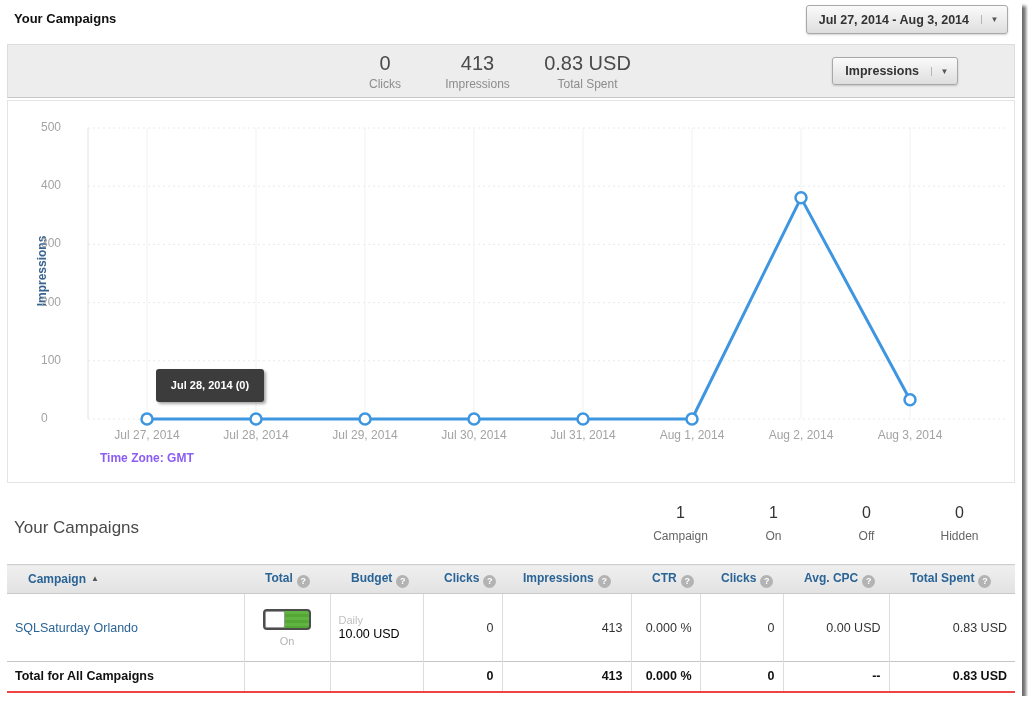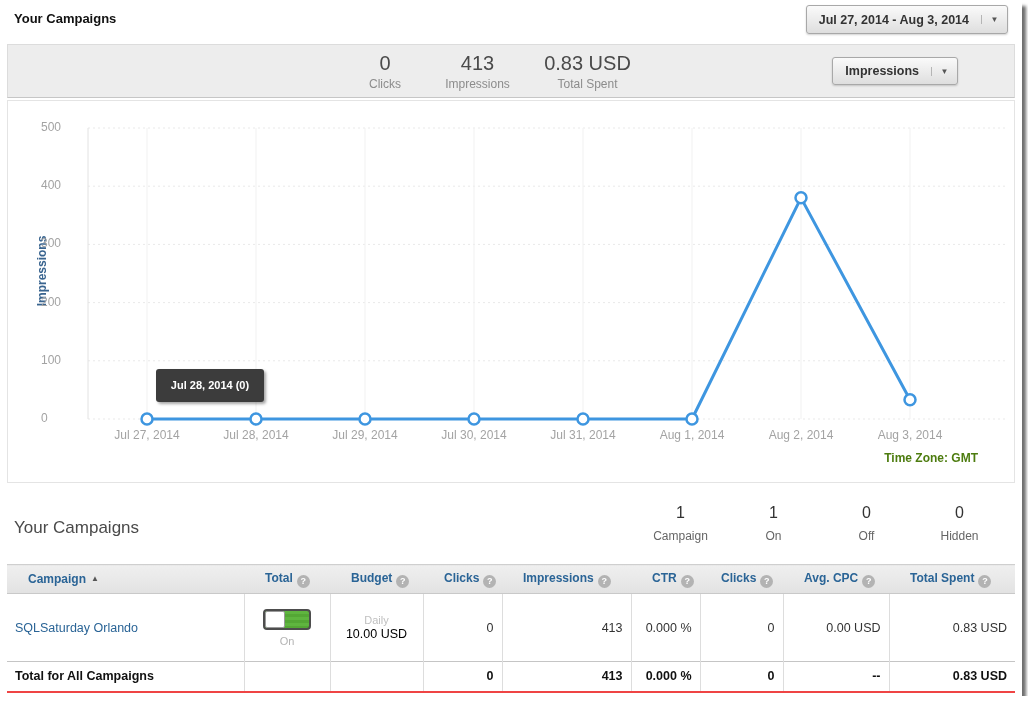--- a/index.html
+++ b/index.html
@@ -56,22 +56,22 @@
   }
   .y-tick-label {
     position:absolute; width:40px; 
     font-size:12px; color:#a3a3a3;
   }
   .x-axis-label {
     position:absolute; width:100px; text-align:center;
     font-size:12px; color:#a3a3a3; white-space:nowrap;
   }
   .chart-footer {
-    position:absolute; left:80px; top:350px; width:890px; text-align:right;
-    font-size:12px; font-weight:bold; color:#4d7c0f;
+    position:absolute; left:92px; top:350px; width:890px; text-align:left;
+    font-size:12px; font-weight:bold; color:#8b5cf6;
   }
   .chart-tooltip {
     position:absolute; height:33px; min-width:108px; padding:0 12px;
     background:#3c3c3c; color:#fff; border-radius:3px;
     font-size:11px; font-weight:bold; line-height:33px; text-align:center;
     box-shadow:2px 2px 3px rgba(0,0,0,0.35); white-space:nowrap;
   }
 
   
   .section-title {
@@ -116,21 +116,21 @@
   .toggle {
     position:relative; width:48px; height:21px; margin:0 auto;
     border:2px solid #4d4d4d; border-radius:4px; cursor:pointer;
     background:repeating-linear-gradient(180deg,#5fb53f 0 3px,#54a735 3px 6px);
   }
   .toggle .knob {
     position:absolute; left:0px; top:0px; width:20px; height:17px;
     background:#fff; border:1px solid #9a9a9a; border-radius:2px;
   }
   .toggle-label { margin-top:5px; font-size:11px; color:#b3b3b3; }
-  .budget-cell { text-align:center; }
+  .budget-cell { text-align:left; }
   .budget-type { font-size:11px; color:#c0c0c0; }
   .budget-amt { font-size:12.5px; color:#000000; margin-top:1px; }
 </style>
 </head>
 <body>
 
 <div class="screen">
 
   <div class="top-title">Your Campaigns</div>
   <div class="split-btn date-btn">

